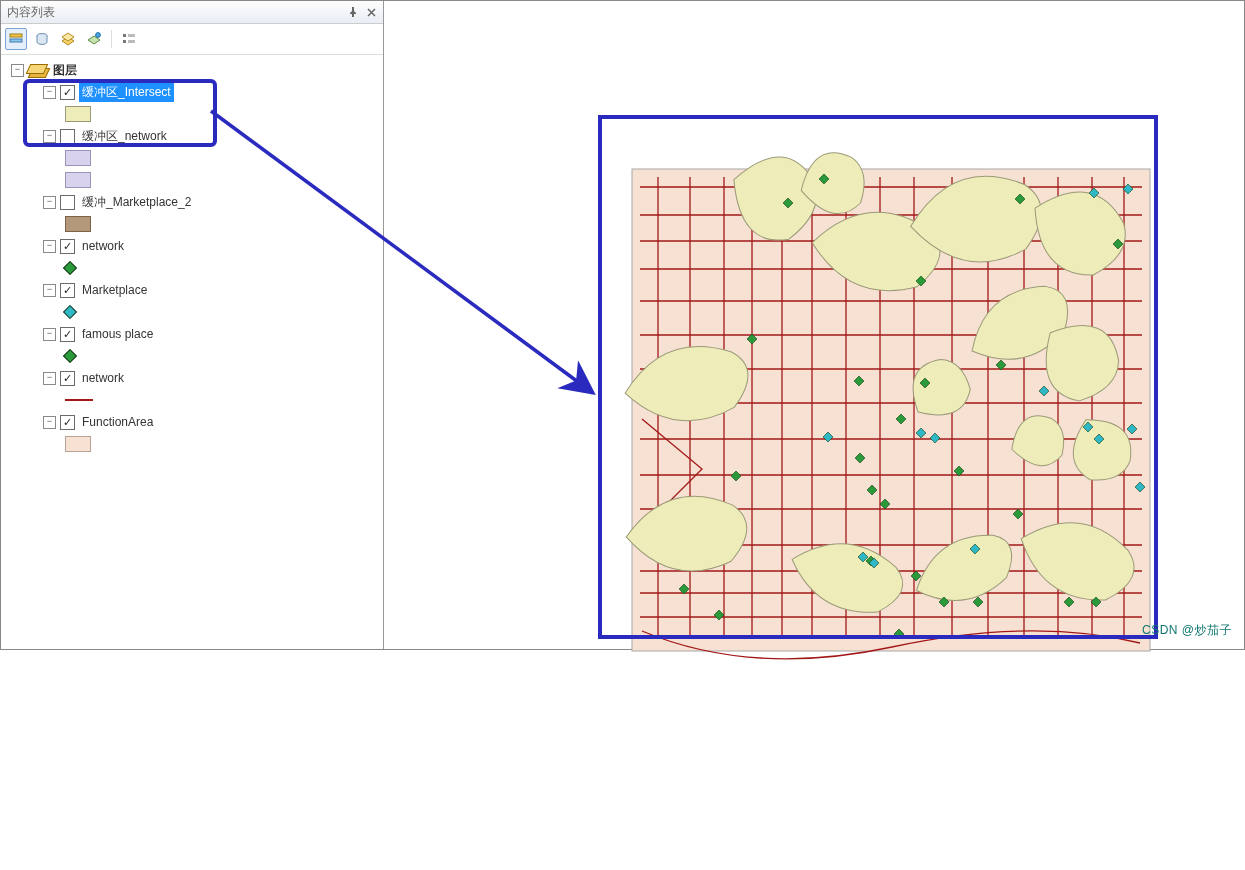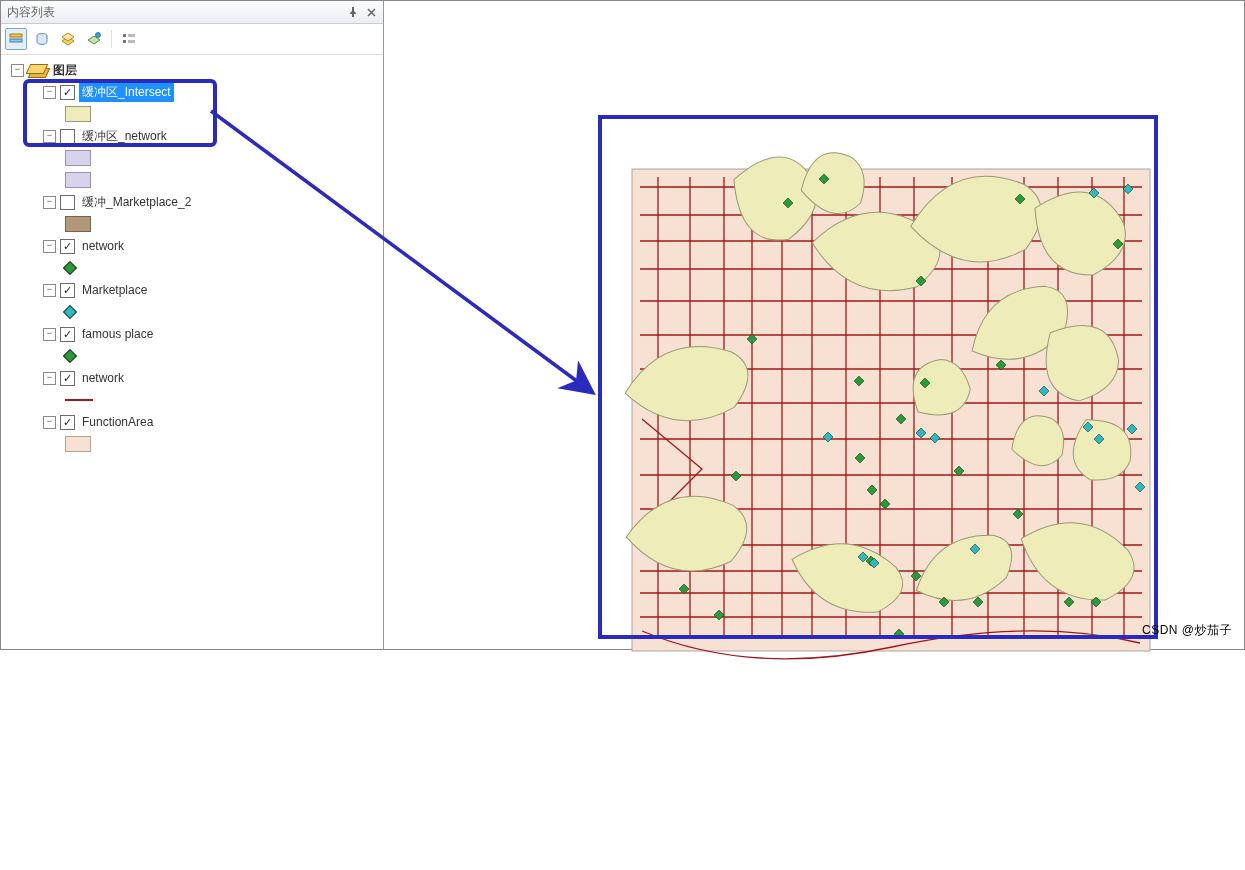--- a/index.html
+++ b/index.html
@@ -31,21 +31,21 @@
   .indent2 { padding-left:34px; }
   .layers-icon { width:18px; height:12px; position:relative; }
   .layers-icon .d { position:absolute; width:16px; height:8px; border:1px solid #9a6b00; background:#f7d679; transform:skewX(-25deg); }
   .layers-icon .d.top { top:0; left:0; }
   .layers-icon .d.bot { top:4px; left:2px; background:#e6b540; }
   
   .toc-highlight { position:absolute; left:22px; top:78px; width:186px; height:60px; border:4px solid #2a2abf; border-radius:6px; pointer-events:none; }
   
   .map-area { flex:1; position:relative; background:#fff; }
   .map-highlight { position:absolute; left:214px; top:114px; width:552px; height:516px; border:4px solid #2a2abf; pointer-events:none; }
-  .watermark { position:absolute; right:12px; bottom:10px; color:#000000; font-size:12px; letter-spacing:0.5px; }
+  .watermark { position:absolute; right:12px; bottom:10px; color:#0f766e; font-size:12px; letter-spacing:0.5px; }
   
   .arrow-svg { position:absolute; left:0; top:0; pointer-events:none; }
 </style>
 </head>
 <body>
 
 <div class="app">
 
   <div class="toc" style="position:relative;">
     <div class="toc-titlebar">

